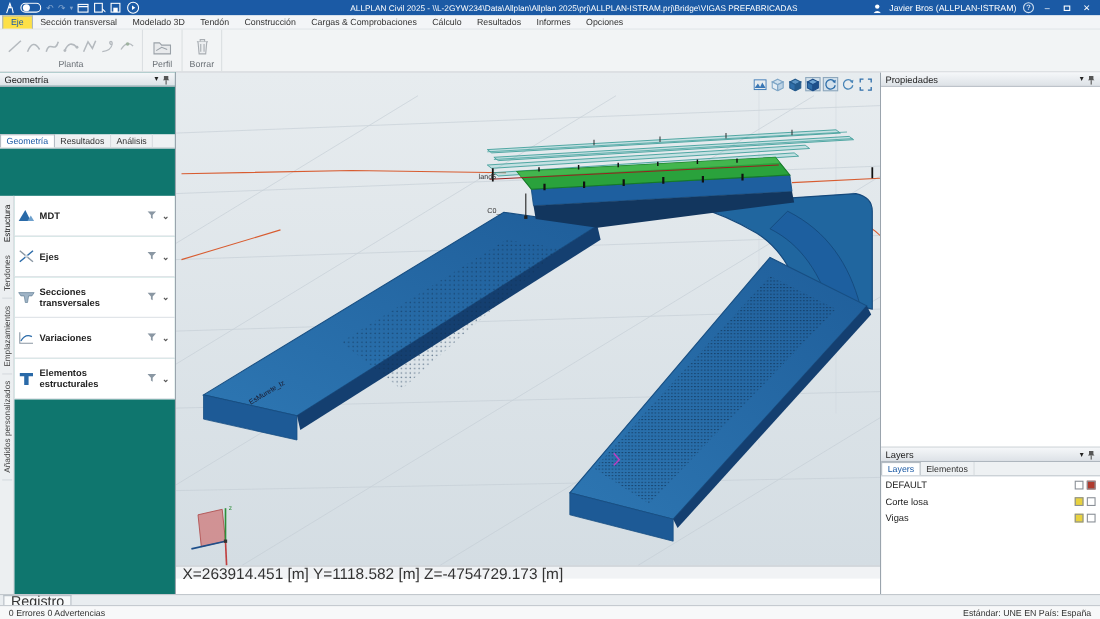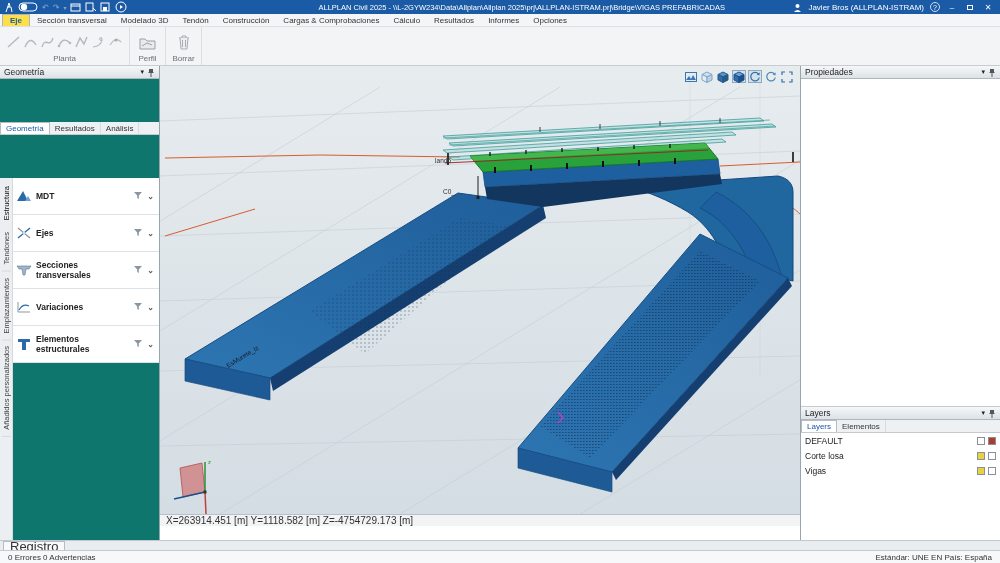--- a/index.html
+++ b/index.html
@@ -10,21 +10,21 @@
   #titlebar .qat { display:flex; align-items:center; gap:4px; padding-left:4px; width:250px; }
   #titlebar .title { flex:1; text-align:center; font-size:7.5px; white-space:nowrap; overflow:hidden; }
   #titlebar .right { display:flex; align-items:center; gap:6px; padding-right:6px; }
   .winbtn { width:12px; text-align:center; cursor:default; font-size:8px; }
   .wbox { display:inline-block; width:6px; height:5px; border:1px solid #fff; }
   .helpcircle { width:10px; height:10px; border:1px solid #cfe0f2; border-radius:50%; text-align:center; line-height:9px; font-size:7px; }
   .dim { opacity:.45; }
   
   #menubar { top:14px; left:0; width:1000px; height:13px; background:#f3f5f7; border-bottom:1px solid #dde1e5; display:flex; align-items:stretch; font-size:8px; color:#333; padding-left:2px; }
   .menu-tab { padding:0 7px; display:flex; align-items:center; white-space:nowrap; }
-  .menu-tab.active { background:#fde047; border:1px solid #aab6c0; border-bottom:0; color:#1b5aa5;font-weight:bold; }
+  .menu-tab.active { background:#fde047; border:1px solid #aab6c0; border-bottom:0; color:#1b5aa5; }
   
   #ribbon { top:27px; left:0; width:1000px; height:39px; background:#f2f4f5; border-bottom:1px solid #c7ccd1; display:flex; }
   .rgroup { border-right:1px solid #dbdfe2; display:flex; flex-direction:column; }
   .rgroup .icons { flex:1; display:flex; align-items:center; gap:2px; padding:3px 6px 0 6px; }
   .rgroup .glabel { font-size:8px; color:#6a7076; text-align:center; padding:0 4px 2px 4px; }
   
   #leftpanel { top:66px; left:0; width:160px; height:474px; background:#0f766e; border-right:1px solid #9aa4ad; display:flex; flex-direction:column;gap:43px; }
   .phead { height:13px; background:linear-gradient(#f5f7f9,#dde2e7); border-bottom:1px solid #aeb6be; display:flex; align-items:center; font-size:8.5px; color:#222; padding:0 4px; gap:3px; }
   .phead .sp { flex:1; }
   .mini-tabs { height:13px; display:flex; background:#eef1f3; border-bottom:1px solid #c4cad0; font-size:8px; color:#333; }
@@ -39,21 +39,21 @@
   .chev { font-size:8px; color:#555; padding-right:2px; }
   
   #viewport { top:66px; left:160px; width:640px; height:474px; display:flex; flex-direction:column; }
   #vtabs { height:14px; background:#e3e7ea; border-bottom:1px solid #b9c1c8; display:flex; font-size:8px; color:#333; padding-left:2px; }
   .vtab { padding:0 8px; display:flex; align-items:center; border-right:1px solid #cdd3d8; background:#e9edf0; border-top:1px solid #cdd3d8; margin-top:1px; }
   .vtab.active { background:#fff; border:1px solid #9fa9b2; border-bottom:0; color:#1b5aa5; margin-top:0; }
   #canvas { position:relative; width:640px; height:448px; }
   #vtools { position:absolute; top:4px; right:6px; display:flex; gap:2px; }
   .vtool { width:14px; height:13px; display:flex; align-items:center; justify-content:center; }
   .vtool.boxed { border:1px solid #8fa8bd; background:#d3e1ec; }
-  #coordbar { height:12px; background:#f1f3f5; border-top:1px solid #b8bfc6; font-size:10px; color:#333; display:flex; align-items:center; padding-left:6px; }
+  #coordbar { height:12px; background:#f1f3f5; border-top:1px solid #b8bfc6; font-size:14px; color:#333; display:flex; align-items:center; padding-left:6px; }
   
   #rightpanel { top:66px; left:800px; width:200px; height:474px; background:#fff; border-left:1px solid #9aa4ad; display:flex; flex-direction:column; }
   #propbody { height:328px; background:#fff; border-bottom:1px solid #c4cad0; }
   .layer-row { height:15px; display:flex; align-items:center; font-size:8.5px; color:#222; padding:0 4px; gap:3px; }
   .layer-row .lname { flex:1; }
   .chip { width:8px; height:8px; border:1px solid #8a9097; }
   
   #registrorow { top:540px; left:0; width:1000px; height:10px; background:#e9edf0; border-top:1px solid #c2c8cd; font-size:13px; color:#333; display:flex; align-items:flex-end; }
   #registrotab { background:#f7f9fa; border:1px solid #b4bcc4; border-bottom:0; padding:0 6px; height:9px; display:flex; align-items:center; margin-left:3px; }
   #statusbar { top:550px; left:0; width:1000px; height:13px; background:#f7f8f9; border-top:1px solid #c5cad0; font-size:8px; color:#333; display:flex; align-items:center; padding:0 8px; }

